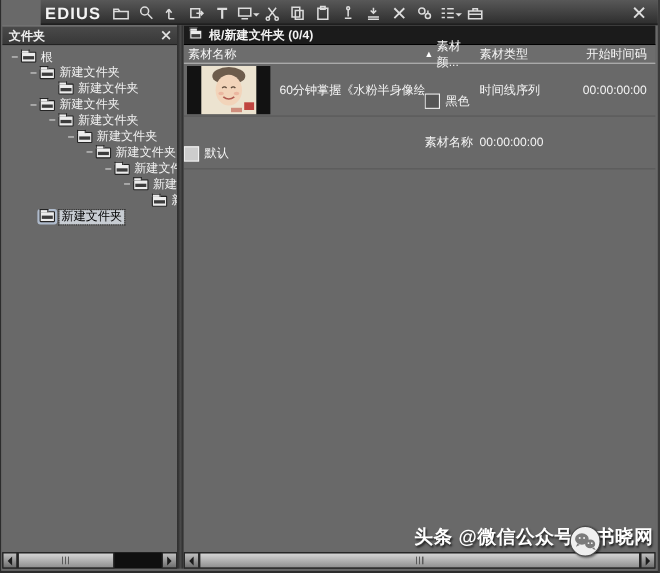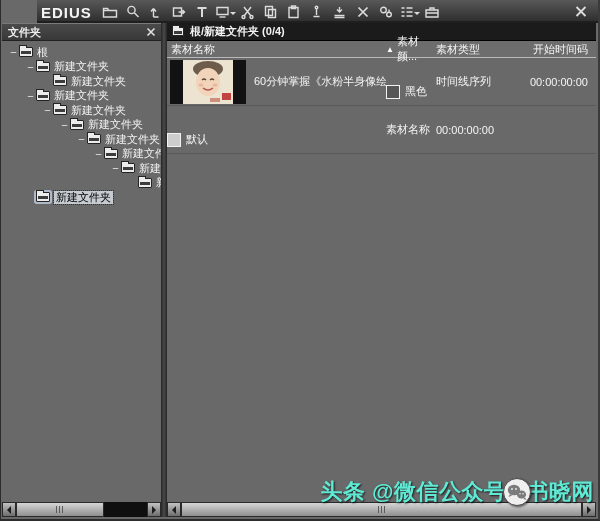--- a/index.html
+++ b/index.html
@@ -70,22 +70,22 @@
     box-sizing:border-box;display:flex;align-items:center;justify-content:center;}
   .tri{width:0;height:0;border:4px solid transparent;}
   .tri-left{border-right-color:#1c1c1c;margin-left:-4px;}
   .tri-right{border-left-color:#1c1c1c;margin-right:-4px;}
   .sthumb{background:linear-gradient(#d6d6d6,#8f8f8f);border:1px solid #2a2a2a;box-sizing:border-box;position:relative;}
   .sthumb::after{content:"";position:absolute;left:50%;top:3px;bottom:3px;width:7px;margin-left:-4px;
     background:repeating-linear-gradient(90deg,#5a5a5a 0 1px,transparent 1px 3px);}
   .strack{flex:1;}
 
   
-  .watermark{position:absolute;right:4px;bottom:12px;z-index:20;display:flex;align-items:center;
-    color:#5eead4;font-size:22px;font-weight:bold;text-shadow:1px 1px 2px rgba(0,0,0,.75);letter-spacing:.5px;}
+  .watermark{position:absolute;right:4px;bottom:12px;z-index:20;display:flex;
+    color:#ffffff;font-size:17px;font-weight:bold;text-shadow:1px 1px 2px rgba(0,0,0,.75);letter-spacing:.5px;}
   .wm-logo{margin:0 -5px;filter:drop-shadow(1px 1px 1px rgba(0,0,0,.6));}
 </style>
 </head>
 <body>
 
 <div class="window">
 
   <div class="titlebar">
     <span class="app-name">EDIUS</span>
 

